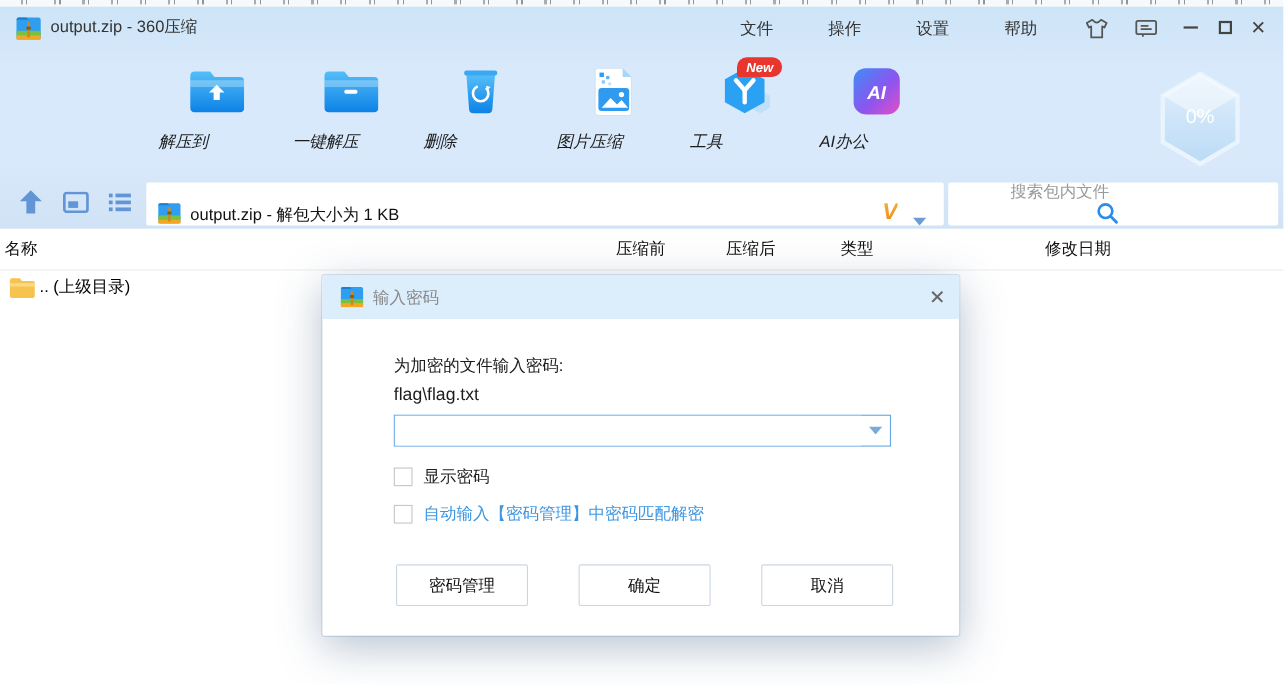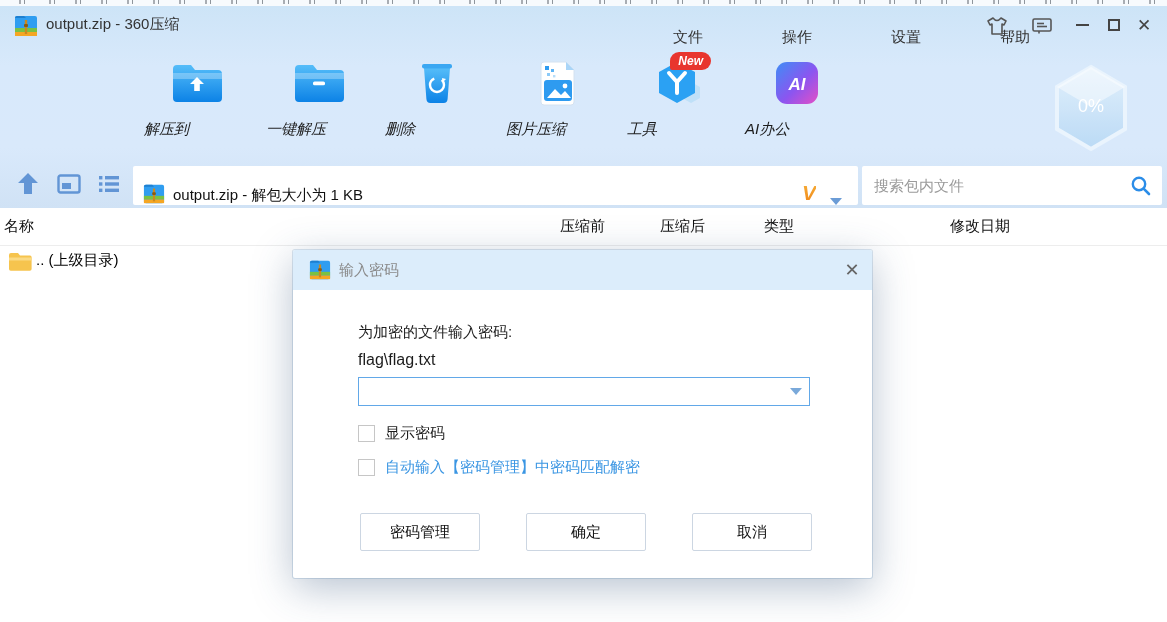--- a/index.html
+++ b/index.html
@@ -12,21 +12,21 @@
     background-image:repeating-linear-gradient(90deg, transparent 0 9px, #a9adb3 9px 11px, transparent 11px 14px, #8f959c 14px 15px, transparent 15px 26px);
     background-size:420px 4px; background-repeat:repeat-x; background-position:40px 0; }
 
   
   .chrome { position:absolute; left:0; top:6px; width:1167px; height:202px;
     background:linear-gradient(180deg,#cde4f7 0%,#d8e9fb 30%,#d9e9fb 70%,#d0e2f5 100%); }
 
   .titlebar { position:absolute; left:0; top:0; width:100%; height:40px; }
   .app-icon { position:absolute; left:14px; top:8px; width:24px; height:24px; }
   .title-text { position:absolute; left:46px; top:9px; font-size:15px; color:#333; }
-  .menu { position:absolute; left:648px; top:19px; display:flex;gap:29px; }
+  .menu { position:absolute; left:648px; top:8px; display:flex; }
   .menu-item { width:80px; text-align:center; color:#333; font-size:15px; padding:3px 0; cursor:default; }
   .tb-icon { position:absolute; top:8px; width:26px; height:24px; display:flex; align-items:center; justify-content:center; }
   .icon-skin { left:984px; } .icon-feedback { left:1029px; }
   .winbtn { position:absolute; top:6px; width:28px; height:26px; display:flex; align-items:center; justify-content:center; color:#444; }
   .btn-min { left:1068px; } .btn-max { left:1100px; } .btn-close { left:1130px; }
   .minbar { width:13px; height:2px; background:#444; }
   .maxbox { width:12px; height:12px; border:2px solid #444; }
   .xglyph { font-size:17px; line-height:1; color:#444; }
 
   
@@ -44,21 +44,21 @@
   .addressrow { position:absolute; left:0; top:156px; width:100%; height:46px; }
   .nav-icon { position:absolute; top:8px; width:28px; height:28px; display:flex; align-items:center; justify-content:center; cursor:pointer; }
   .nv0{left:14px;} .nv1{left:55px;} .nv2{left:95px;}
   .addressbar { position:absolute; left:133px; top:4px; width:725px; height:39px; background:#fff; border-radius:2px;
     display:flex; align-items:flex-end; }
   .addr-zip { width:22px; height:22px; margin-left:10px; }
   .addr-text { margin-left:8px; font-size:15px; color:#111; flex:1; }
   .vip-v { font-weight:bold; font-style:italic; font-size:21px; color:#f59a23; margin-right:14px;
     background:linear-gradient(180deg,#f7b23a,#ef8316); -webkit-background-clip:text; background-clip:text; -webkit-text-fill-color:transparent; }
   .vip-arrow { width:0; height:0; border-left:6px solid transparent; border-right:6px solid transparent; border-top:7px solid #6b9cd6; margin-right:16px; cursor:pointer; }
-  .searchbox { position:absolute; left:862px; top:4px; width:300px; height:39px; background:#fff; border-radius:2px; display:flex; align-items:center; }
+  .searchbox { position:absolute; left:862px; top:4px; width:300px; height:39px; background:#fff; border-radius:2px; display:flex; align-items:center;flex-direction:column; }
   .searchbox input { flex:1; border:none; outline:none; font-size:15px; color:#333; margin-left:12px; font-family:inherit; background:transparent; }
   .searchbox input::placeholder { color:#9a9a9a; }
   .search-icon { margin-right:10px; }
 
   
   .main { position:absolute; left:0; top:208px; width:1167px; height:414px; background:#fff; }
   .cols { position:absolute; left:0; top:0; width:100%; height:38px; border-bottom:1px solid #ededed; }
   .col { position:absolute; top:9px; font-size:15px; color:#111; }
   .c0{left:4px;} .c1{left:560px;} .c2{left:660px;} .c3{left:764px;} .c4{left:950px;}
   .filerow { position:absolute; left:0; width:100%; height:28px; cursor:default; }

